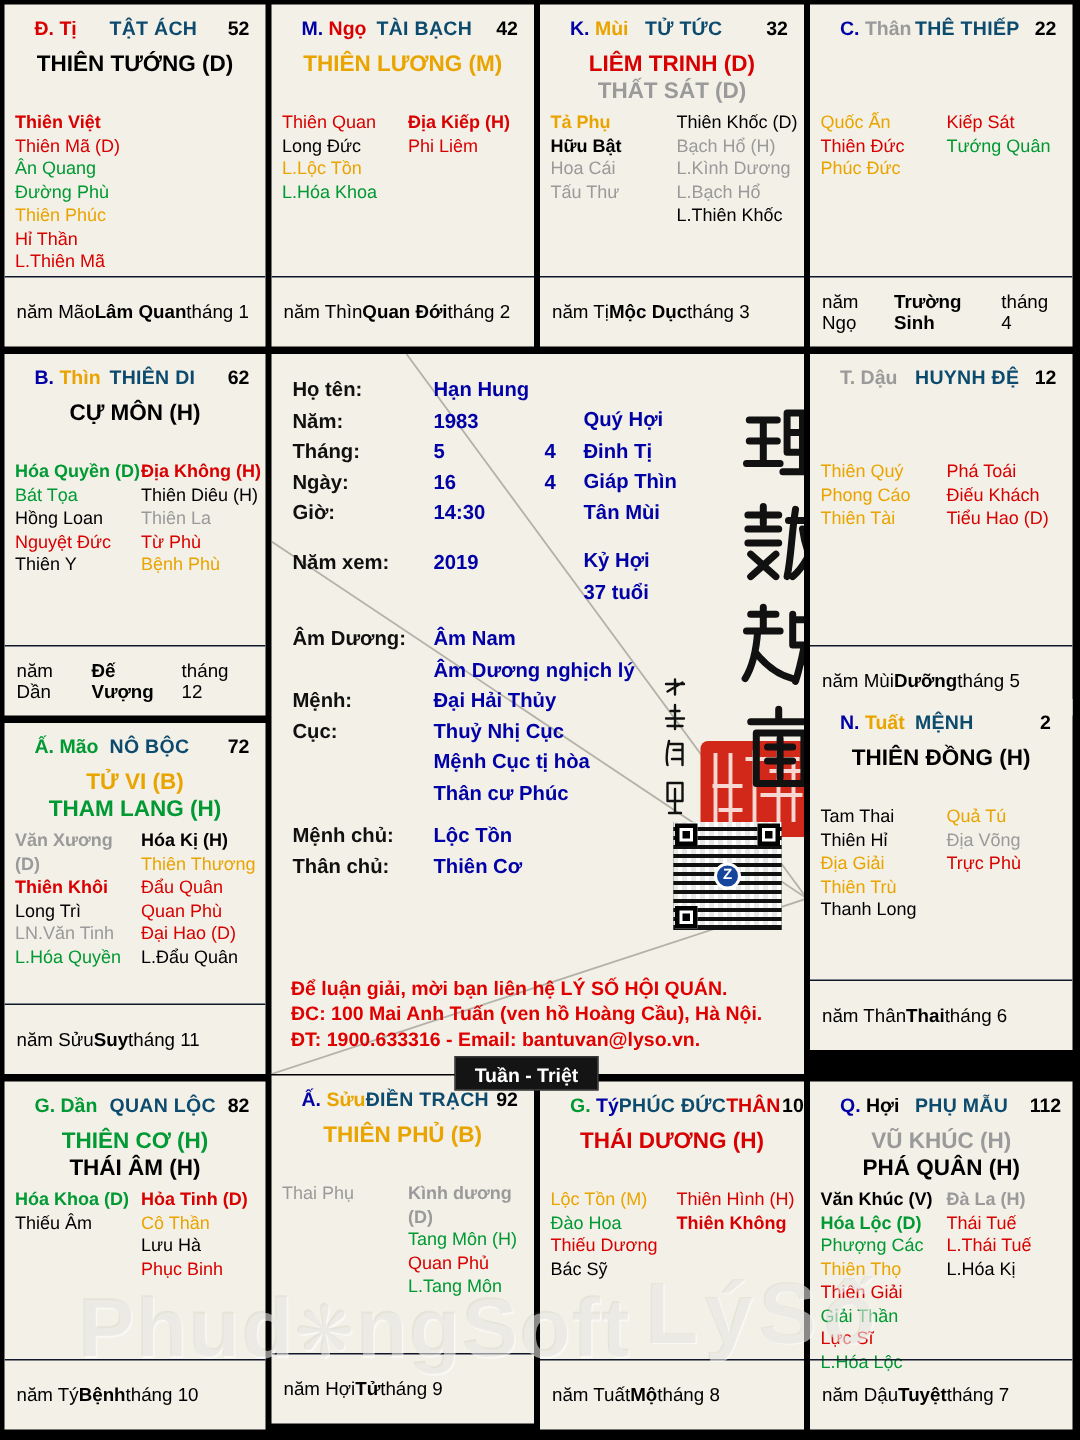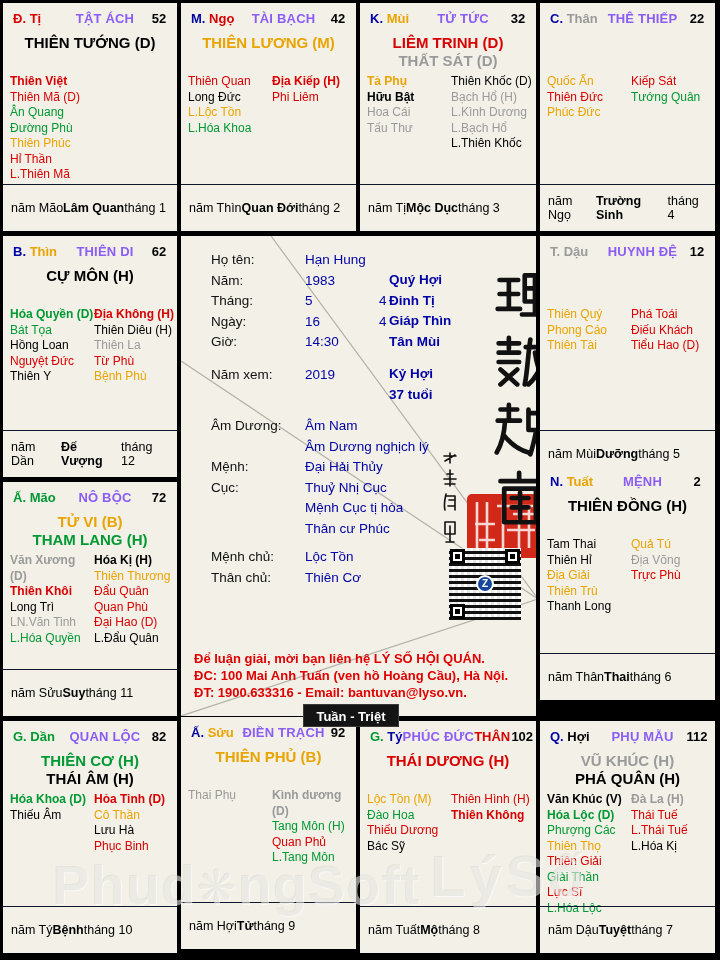--- a/index.html
+++ b/index.html
@@ -14,38 +14,38 @@
   .p4{left:3px;top:236px;width:174px;height:241px}
   .p5{left:540px;top:236px;width:175px;height:241px}
   .p6{left:3px;top:482px;width:174px;height:234px}
   .p7{left:540px;top:466px;width:175px;height:234px}
   .p8{left:3px;top:721px;width:174px;height:232px}
   .p9{left:181px;top:717px;width:175px;height:232px}
   .p10{left:360px;top:721px;width:176px;height:232px}
   .p11{left:540px;top:721px;width:175px;height:232px}
   .center{left:181px;top:236px;width:355px;height:480px;}
   
-  .hdr{display:flex;align-items:baseline;padding:8px 6px 0 10px;font-size:13px;font-weight:bold;line-height:15px;}
+  .hdr{display:flex;align-items:baseline;padding:8px 6px 0 20px;font-size:13px;font-weight:bold;line-height:15px;}
   .hdr .sb{width:50px;white-space:nowrap}
-  .hdr .pname{flex:1;text-align:center;color:#8b5cf6;letter-spacing:.2px;white-space:nowrap}
+  .hdr .pname{flex:1;text-align:left;color:#0c4a6e;letter-spacing:.2px;white-space:nowrap}
   .hdr .num{min-width:24px;text-align:center;color:#000}
   .mains{height:46px;text-align:center;font-size:15px;font-weight:bold;line-height:18px;padding-top:8px;box-sizing:border-box;}
   .stars{display:flex;padding:2px 2px 0 7px;font-size:12px;line-height:15.5px;}
   .stars .colL{width:84px}
   .stars .colR{flex:1}
   .ftr{position:absolute;left:0;right:0;bottom:0;height:22px;display:flex;justify-content:flex-start;
        align-items:center;padding:12px 8px;font-size:12.5px;border-top:1px solid #0f172a;background:transparent}
   .ftr .stage{font-weight:bold}
   .b{font-weight:bold}
   .c-red{color:#d80000}.c-green{color:#009933}.c-orange{color:#eaa400}
   .c-gray{color:#9a9a9a}.c-black{color:#000}.c-navy{color:#0000a6}
   
   .center{background:#f2f0e7;}
   .lines{position:absolute;left:0;top:0;z-index:1}
-  .info{position:absolute;left:30px;top:14px;z-index:2;font-size:13.5px;font-weight:normal;}
+  .info{position:absolute;left:14px;top:14px;z-index:2;font-size:13.5px;font-weight:bold;}
   .irow{position:relative;height:20.5px;line-height:20.5px;white-space:nowrap}
   .irow .lab{display:inline-block;width:94px;color:#101010}
   .irow .val{color:#0000a6}
   .irow .xtra{position:absolute;left:168px;color:#0000a6}
   .chi{position:absolute;left:208px;top:34px;z-index:2;font-size:13.5px;font-weight:bold;color:#0000a6}
   .notes{position:absolute;left:13px;top:414px;z-index:3;font-size:13px;font-weight:bold;color:#e00000;line-height:17px;white-space:nowrap}
   .callig{position:absolute;z-index:2}
   .glyph{width:56px;height:60px;display:block}
   .sealtxt{position:absolute;z-index:2}
   .seal{position:absolute;z-index:2}

